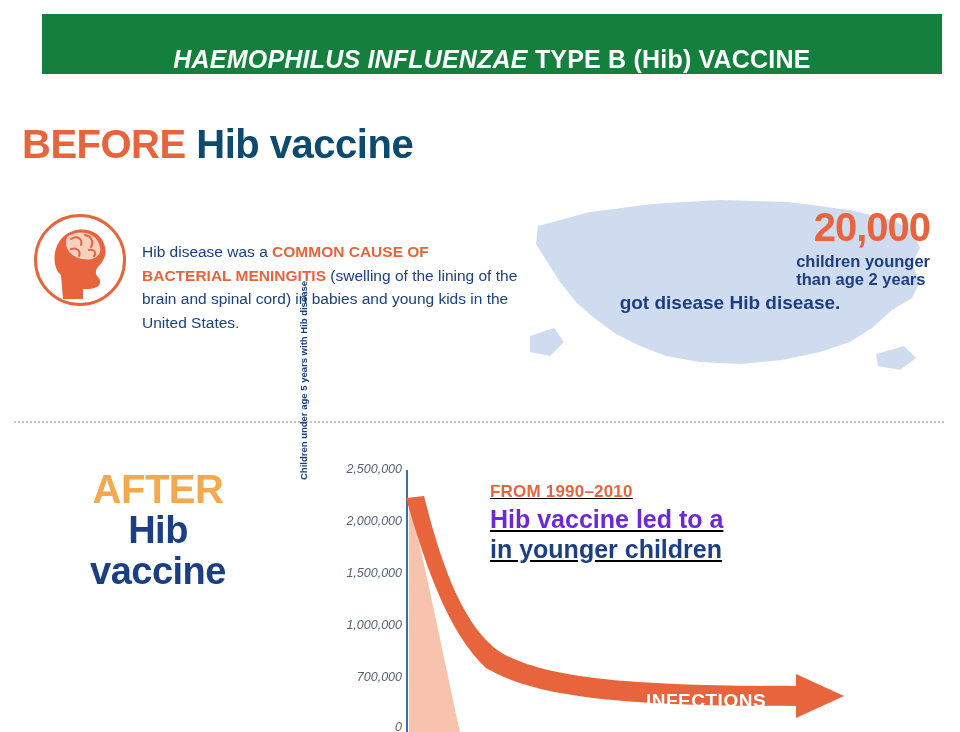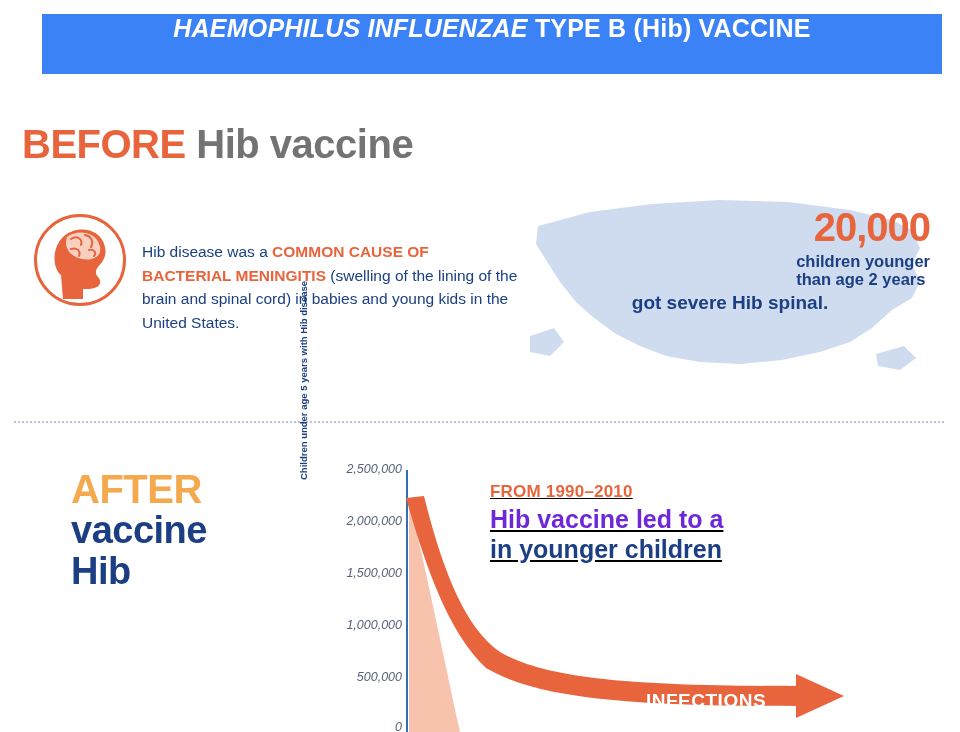--- a/index.html
+++ b/index.html
@@ -15,23 +15,23 @@
     position: relative;
   }
 
   
   .header-band {
     position: absolute;
     left: 42px;
     top: 14px;
     width: 900px;
     height: 60px;
-    background: #3b82f6;
+    background: #15803d;
     display: flex;
-    align-items: flex-start;
+    align-items: flex-end;
     justify-content: center;
   }
   .header-title {
     color: #ffffff;
     font-size: 25px;
     font-weight: bold;
     letter-spacing: 0.2px;
     white-space: nowrap;
   }
   .header-title .ital {
@@ -44,21 +44,21 @@
     left: 22px;
     top: 122px;
     font-size: 40px;
     font-weight: bold;
     letter-spacing: -0.5px;
   }
   .before-heading .word-before {
     color: #e8643c;
   }
   .before-heading .word-rest {
-    color: #737373;
+    color: #0c4a6e;
   }
 
   .brain-badge {
     position: absolute;
     left: 34px;
     top: 214px;
     width: 86px;
     height: 86px;
     border: 3px solid #e8643c;
     border-radius: 50%;
@@ -145,24 +145,25 @@
     left: 14px;
     top: 421px;
     width: 930px;
     height: 0;
     border-top: 2px dotted #b9c4d6;
   }
 
   
   .after-heading {
     position: absolute;
-    left: 71px;
+    left: 48px;
     top: 468px;
     width: 220px;
     line-height: 1.06;
+    text-align: center;
   }
   .after-heading .after-word {
     display: block;
     color: #f4a94e;
     font-size: 40px;
     font-weight: bold;
     letter-spacing: -0.5px;
   }
   .after-heading .after-rest {
     display: block;
@@ -320,39 +321,39 @@
 </div>
 
 <div class="stat-block">
   <div class="stat-mid">
     <div class="stat-number">20,000</div>
     <div class="stat-sub">
       <div>children younger</div>
       <div>than age 2 years</div>
     </div>
   </div>
-  <div class="stat-line3">got severe Hib spinal.</div>
+  <div class="stat-line3">got disease Hib disease.</div>
 </div>
 
 <div class="divider"></div>
 
 <div class="after-heading">
   <span class="after-word">AFTER</span>
+  <span class="after-rest">Hib</span>
   <span class="after-rest">vaccine</span>
-  <span class="after-rest">Hib</span>
 </div>
 
 <div class="chart">
   <div class="y-axis-title">Children under age 5 years with Hib disease</div>
   <div class="y-ticks">
     <div class="y-tick" style="top:0px;">2,500,000</div>
     <div class="y-tick" style="top:52px;">2,000,000</div>
     <div class="y-tick" style="top:104px;">1,500,000</div>
     <div class="y-tick" style="top:156px;">1,000,000</div>
-    <div class="y-tick" style="top:208px;">500,000</div>
+    <div class="y-tick" style="top:208px;">700,000</div>
     <div class="y-tick" style="top:258px;">0</div>
   </div>
   <div class="axis-line"></div>
 </div>
 
 <svg class="curve-layer" viewBox="0 0 960 732" aria-hidden="true">
 
   <path fill="#f7c3ad" d="M409 500 C424 560, 440 640, 460 732 L409 732 Z"></path>
 
   <path fill="#e8643c" d="M406 498

